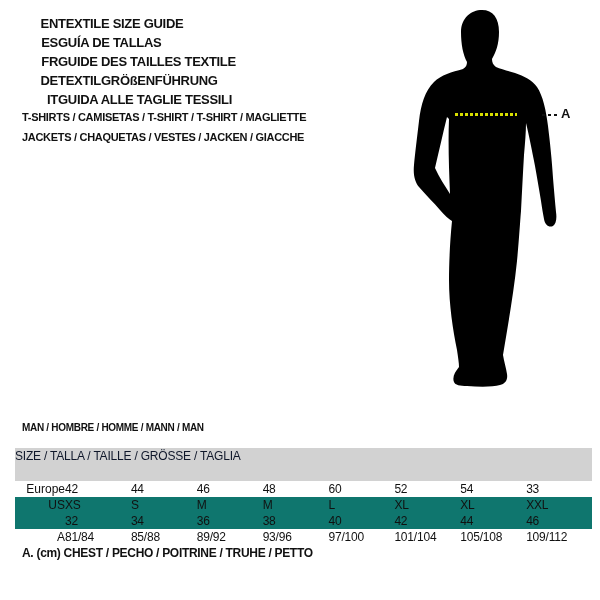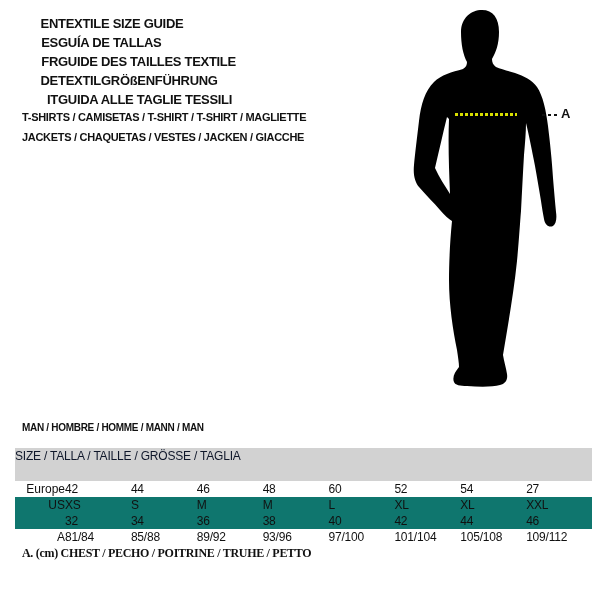--- a/index.html
+++ b/index.html
@@ -35,21 +35,21 @@
   .thead{height:33px;line-height:17px;background:#d2d2d2;padding-left:0;
          letter-spacing:-0.2px;color:#0f172a;}
   .trow{display:grid;grid-template-columns:50px repeat(8,1fr);
         height:16px;line-height:16px;}
   .trow.stripe{background:#0f766e;}
   .tlabel{padding-left:7px;text-align:right;}
   .tcell{letter-spacing:-0.2px;}
 
   
   .footnote{position:absolute;left:22px;top:546px;
-            font-size:12px;font-weight:700;letter-spacing:-0.3px;font-family:Liberation Serif, serif;}
+            font-size:12px;font-weight:700;letter-spacing:-0.3px;}
 </style>
 </head>
 <body>
 
 <div class="page">
 
   <div class="lang-list">
     <div class="lang-row">
       <span class="lang-code">EN</span>
       <span class="lang-label">TEXTILE SIZE GUIDE</span>
@@ -132,21 +132,21 @@
 
     <div class="trow">
       <div class="tlabel">Europe</div>
       <div class="tcell">42</div>
       <div class="tcell">44</div>
       <div class="tcell">46</div>
       <div class="tcell">48</div>
       <div class="tcell">60</div>
       <div class="tcell">52</div>
       <div class="tcell">54</div>
-      <div class="tcell">27</div>
+      <div class="tcell">33</div>
     </div>
 
     <div class="trow stripe">
       <div class="tlabel">US</div>
       <div class="tcell">XS</div>
       <div class="tcell">S</div>
       <div class="tcell">M</div>
       <div class="tcell">M</div>
       <div class="tcell">L</div>
       <div class="tcell">XL</div>

